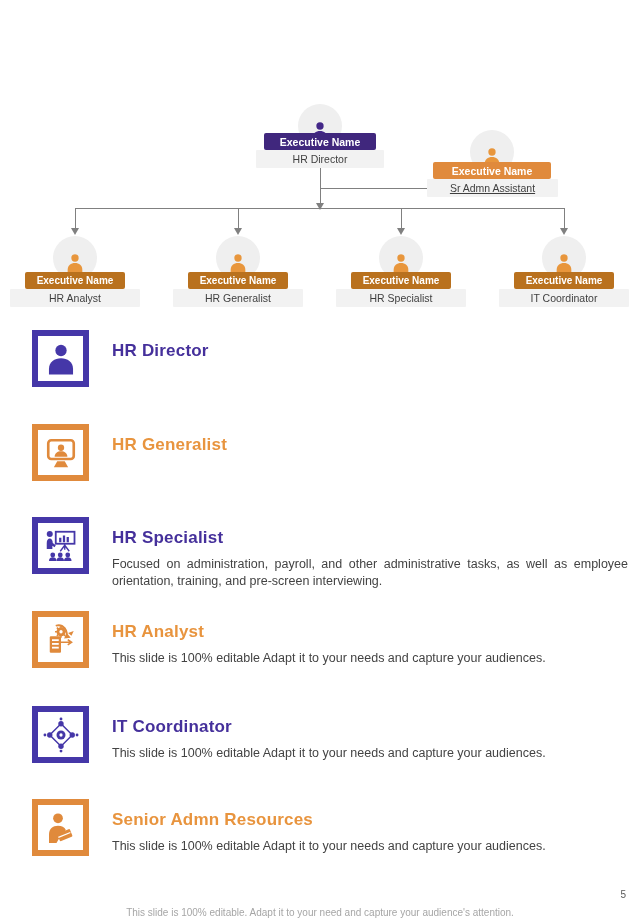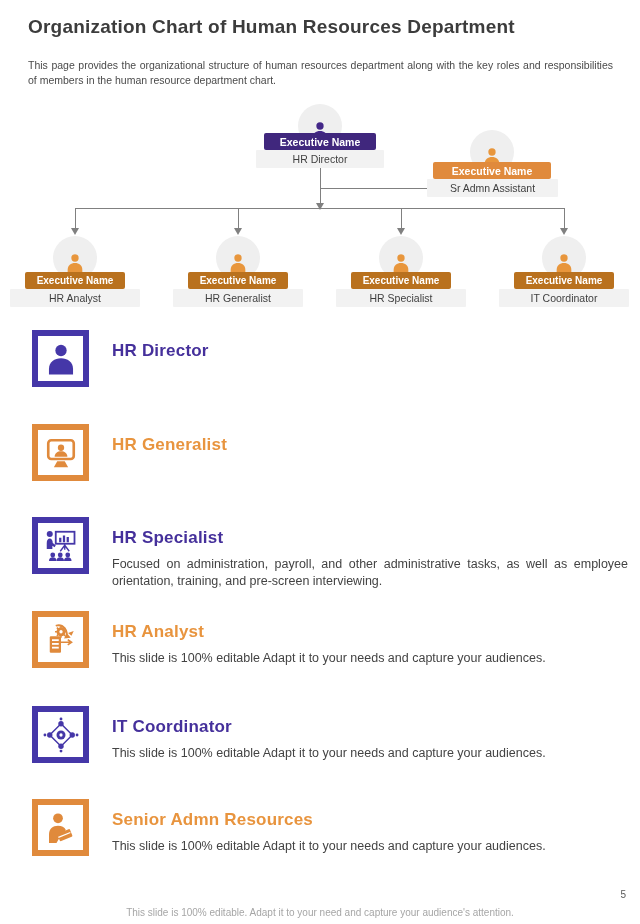--- a/index.html
+++ b/index.html
@@ -38,22 +38,20 @@
   .sec-body{margin-top:8px;font-size:12.5px;line-height:16.5px;color:var(--text);text-align:justify;}
 
   .footer-note{position:absolute;left:0;bottom:6px;width:640px;text-align:center;font-size:10px;color:#A6A6A6;margin-top:32px;}
   .page-number{position:absolute;right:14px;bottom:24px;font-size:10px;color:#595959;}
 </style>
 </head>
 <body>
 
 <div class="slide">
 
-  <div class="page-title">Organization Chart of Human Resources Department</div>
-  <div class="page-sub">This page provides the organizational structure of human resources department along with the key roles and responsibilities of members in the human resource department chart.</div>
 
   <div class="org">
 
     <div class="cline" style="left:320px;top:68px;width:1px;height:36px;"></div>
     <div class="cline" style="left:320px;top:88px;width:107px;height:1px;"></div>
     <div class="cline" style="left:75px;top:108px;width:490px;height:1px;"></div>
     <div class="arrow-down" style="left:316px;top:103px;"></div>
     <div class="cline" style="left:75px;top:109px;width:1px;height:20px;"></div>
     <div class="cline" style="left:238px;top:109px;width:1px;height:20px;"></div>
     <div class="cline" style="left:401px;top:109px;width:1px;height:20px;"></div>
@@ -76,21 +74,21 @@
 
     <div class="avatar" style="left:470px;top:30px;">
       <svg width="22" height="22" viewBox="0 0 48 48">
           <g fill="#E8963C">
             <circle cx="24" cy="13" r="8"></circle>
             <path d="M8 46 v-7 c0-10 7-15 16-15 s16 5 16 15 v7 z"></path>
           </g>
         </svg>
     </div>
     <div class="badge orange" style="left:433px;top:62px;width:118px;">Executive Name</div>
-    <div class="rolebox" style="left:427px;top:79px;width:131px;">Sr Admn Assistant</div>
+    <div class="rolebox" style="left:427px;top:79px;width:131px;text-decoration:underline;">Sr Admn Assistant</div>
 
     <div class="avatar" style="left:53px;top:136px;">
       <svg width="22" height="22" viewBox="0 0 48 48">
           <g fill="#E8963C">
             <circle cx="24" cy="13" r="8"></circle>
             <path d="M8 46 v-7 c0-10 7-15 16-15 s16 5 16 15 v7 z"></path>
           </g>
         </svg>
     </div>
     <div class="badge orange-dark" style="left:25px;top:172px;width:100px;">Executive Name</div>

